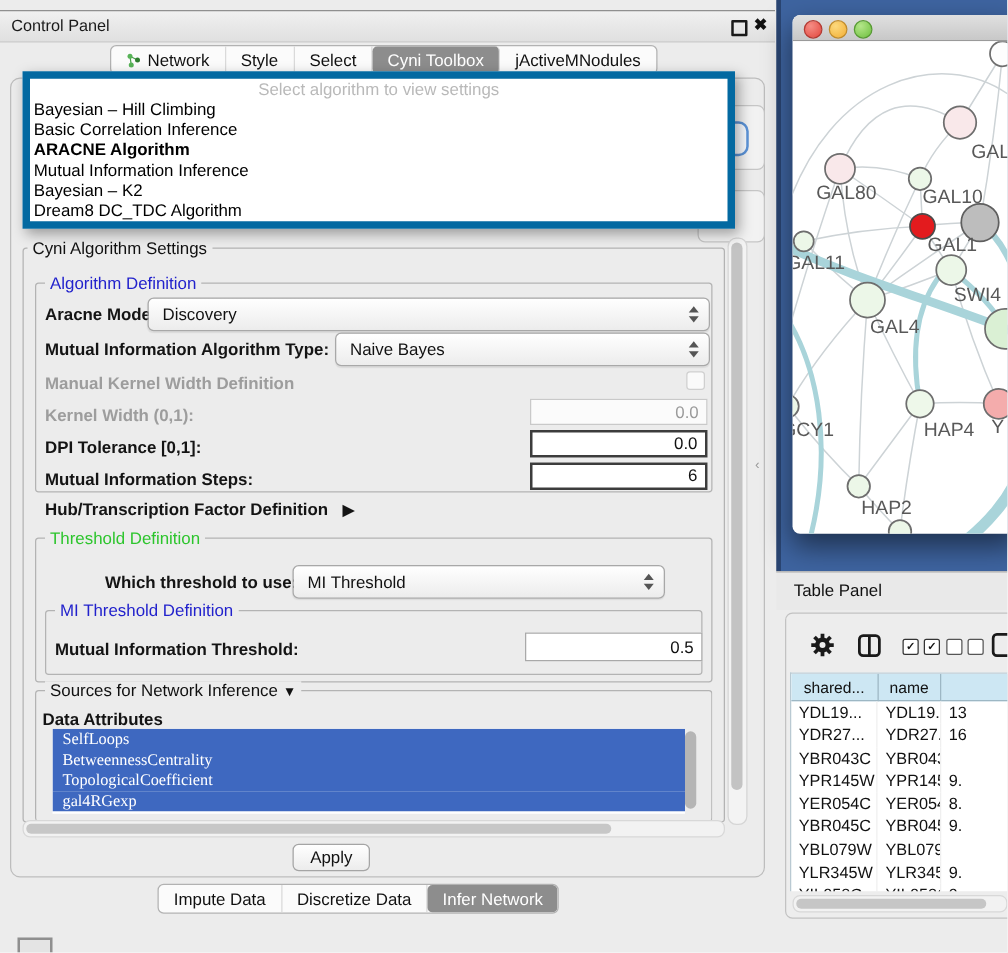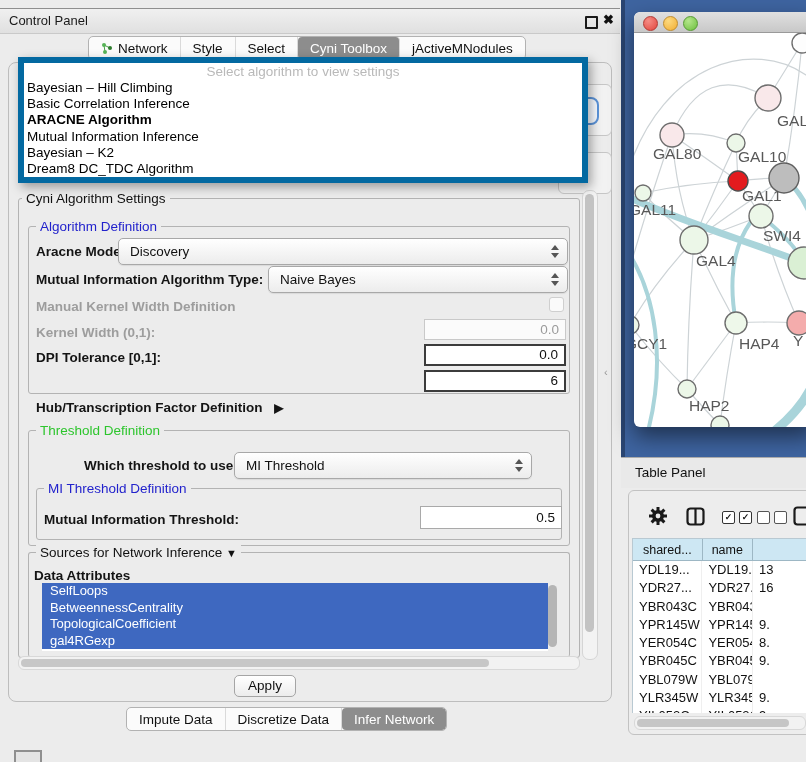--- a/index.html
+++ b/index.html
@@ -55,21 +55,21 @@
   .spinner .dn{position:absolute;bottom:1px;left:0;width:0;height:0;border-left:4.5px solid transparent;
                border-right:4.5px solid transparent;border-top:5px solid #555;}
 
   .tfield{position:absolute;background:#fff;border:1px solid #a9a9a9;text-align:right;
           font-size:13.5px;padding-right:6px;box-sizing:border-box;}
   .tfield.strong{border:2px solid #3c3c3c;}
   .tfield.dis{border:1px solid #c9c9c9;background:#fbfbfb;color:#9b9b9b;}
 
   .checkbox{position:absolute;width:13px;height:13px;border:1.5px solid #cfcfcf;border-radius:3px;background:#fafafa;}
 
-  .attr-list{position:absolute;left:42px;top:583px;width:506px;height:68px;background:#fff;overflow:hidden;}
+  .attr-list{position:absolute;left:42px;top:583px;width:506px;height:68px;background:#fff;overflow:hidden;font-family:Liberation Serif, serif;}
   .attr-item{height:16.6px;line-height:16.6px;padding-left:8px;background:var(--list-sel);color:#fff;font-size:13px;}
 
   .sb-v-track{position:absolute;border:1px solid #d5d5d5;background:#f3f3f3;border-radius:7px;}
   .sb-thumb{position:absolute;background:#c3c3c3;border-radius:5px;}
   .sb-h-track{position:absolute;border:1px solid #d8d8d8;background:#f2f2f2;border-radius:6px;}
 
   .apply-btn{position:absolute;left:234px;top:675px;width:60px;height:20px;line-height:20px;text-align:center;
              background:linear-gradient(#ffffff,#ececec);border:1px solid #a5a5a5;border-radius:5px;font-size:13.5px;}
 
   .mini-icon{position:absolute;left:14px;top:750px;width:24px;height:12px;border:2px solid #8f8f8f;background:#e4e4e4;}
@@ -193,20 +193,21 @@
 
   <span class="lbl dis" style="left:36px;top:299px;">Manual Kernel Width Definition</span>
   <div class="checkbox" style="left:549px;top:297px;"></div>
 
   <span class="lbl dis" style="left:36px;top:325px;">Kernel Width (0,1):</span>
   <div class="tfield dis" style="left:424px;top:319px;width:142px;height:21px;line-height:19px;">0.0</div>
 
   <span class="lbl" style="left:36px;top:350px;">DPI Tolerance [0,1]:</span>
   <div class="tfield strong" style="left:424px;top:344px;width:142px;height:22px;line-height:18px;">0.0</div>
 
+  <span class="lbl" style="left:36px;top:376px;">Mutual Information Steps:</span>
   <div class="tfield strong" style="left:424px;top:370px;width:142px;height:22px;line-height:18px;">6</div>
 
   <span class="lbl" style="left:36px;top:400px;">
     <span>Hub/Transcription Factor Definition</span>
     <span style="font-size:12px;margin-left:8px;">▶</span>
   </span>
 
   <span class="legend green" style="left:36px;top:423px;">Threshold Definition</span>
   <div class="fs abs" style="left:28px;top:430px;width:540px;height:114px;"></div>
 

